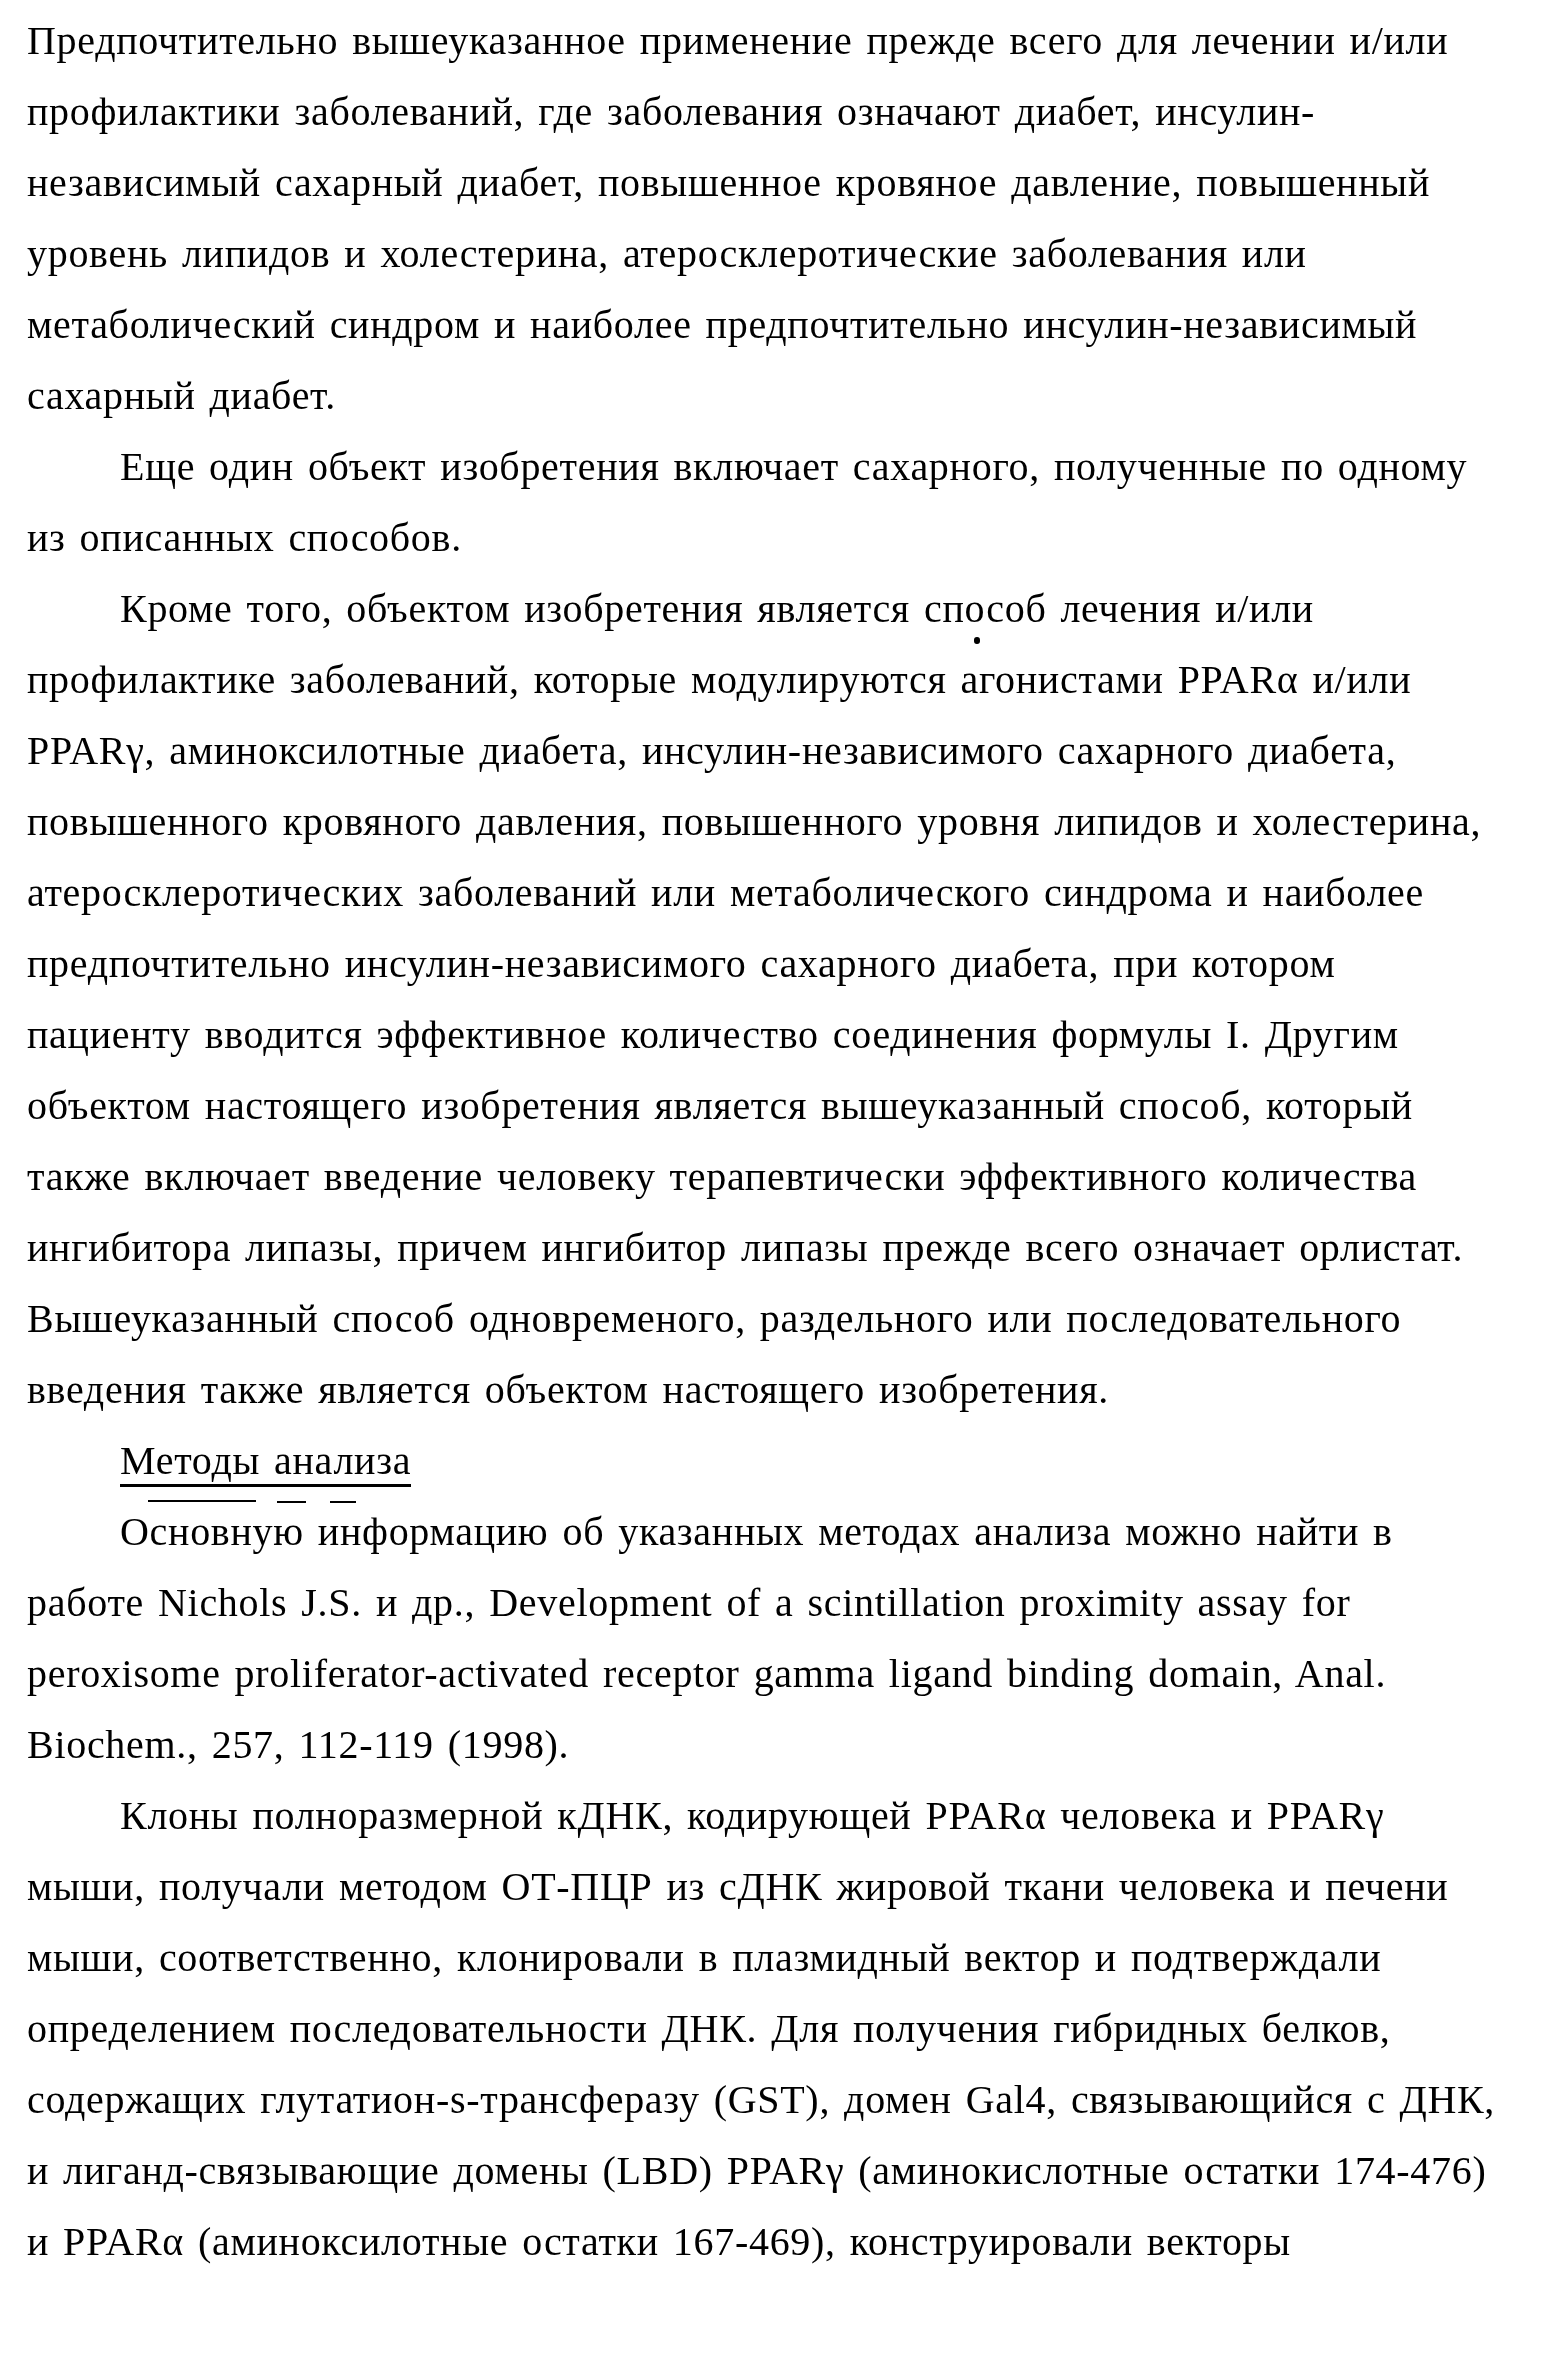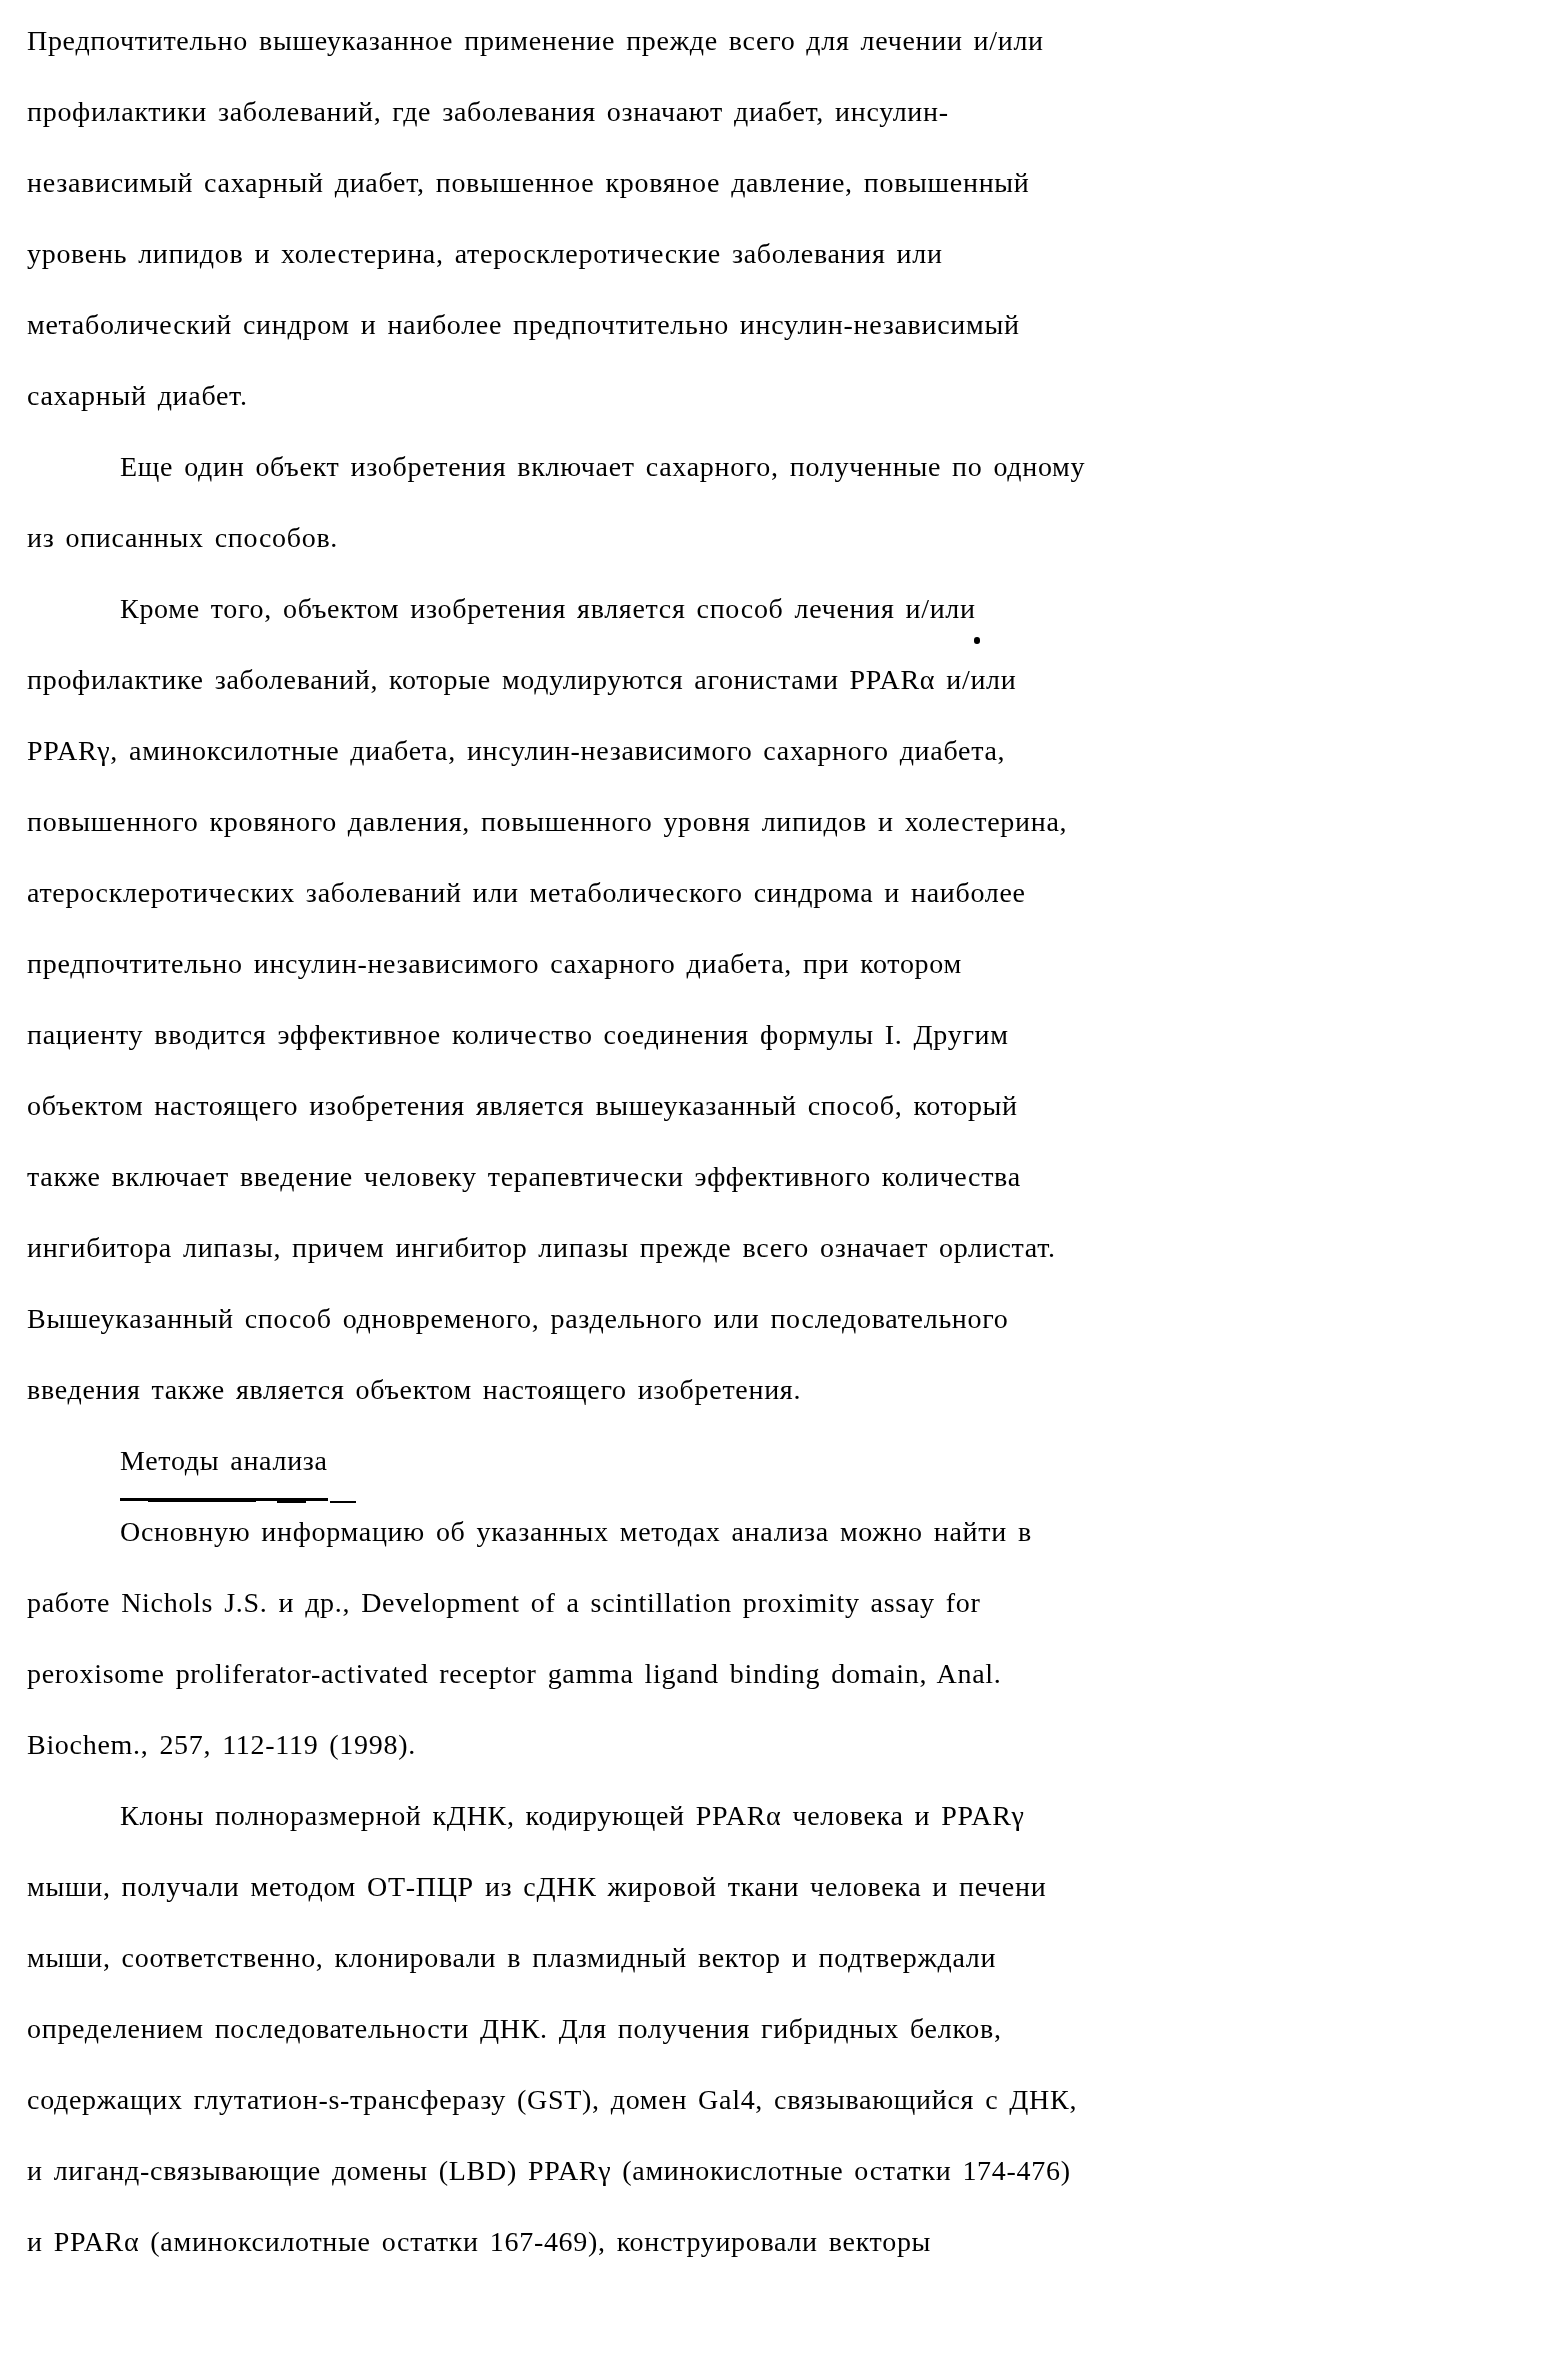--- a/index.html
+++ b/index.html
@@ -14,36 +14,36 @@
     background: #ffffff;
     overflow: hidden;
   }
   .text-block {
     position: absolute;
     left: 27px;
     top: 4.9px;
     width: 1525px;
     color: #000000;
     font-family: "Liberation Serif", "DejaVu Serif", serif;
-    font-size: 28px;
+    font-size: 40px;
     line-height: 71px;
     letter-spacing: 0.7px;
     word-spacing: 3.3px;
   }
   .line {
     white-space: nowrap;
     height: 71px;
   }
   .indent {
     padding-left: 93px;
   }
   .underlined {
     display: inline-block;
     border-bottom: 3.3px solid #000000;
-    padding-bottom: 21px;
+    padding-bottom: 1px;
     line-height: 1.1;
   }
   .ink-speck {
     position: absolute;
     left: 974px;
     top: 637px;
     width: 5.7px;
     height: 6.5px;
     background: #000000;
     border-radius: 50%;

